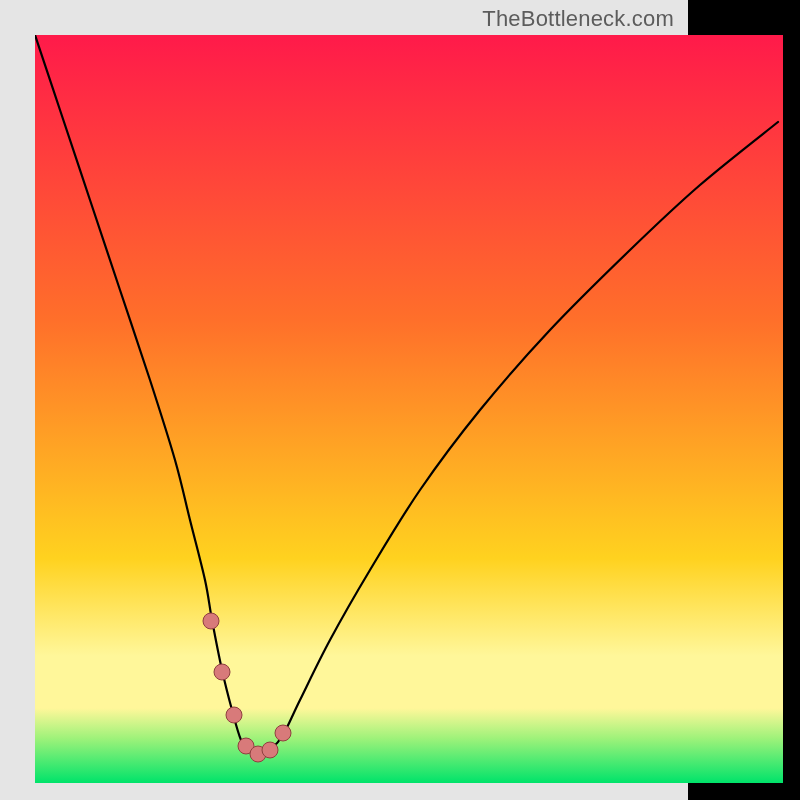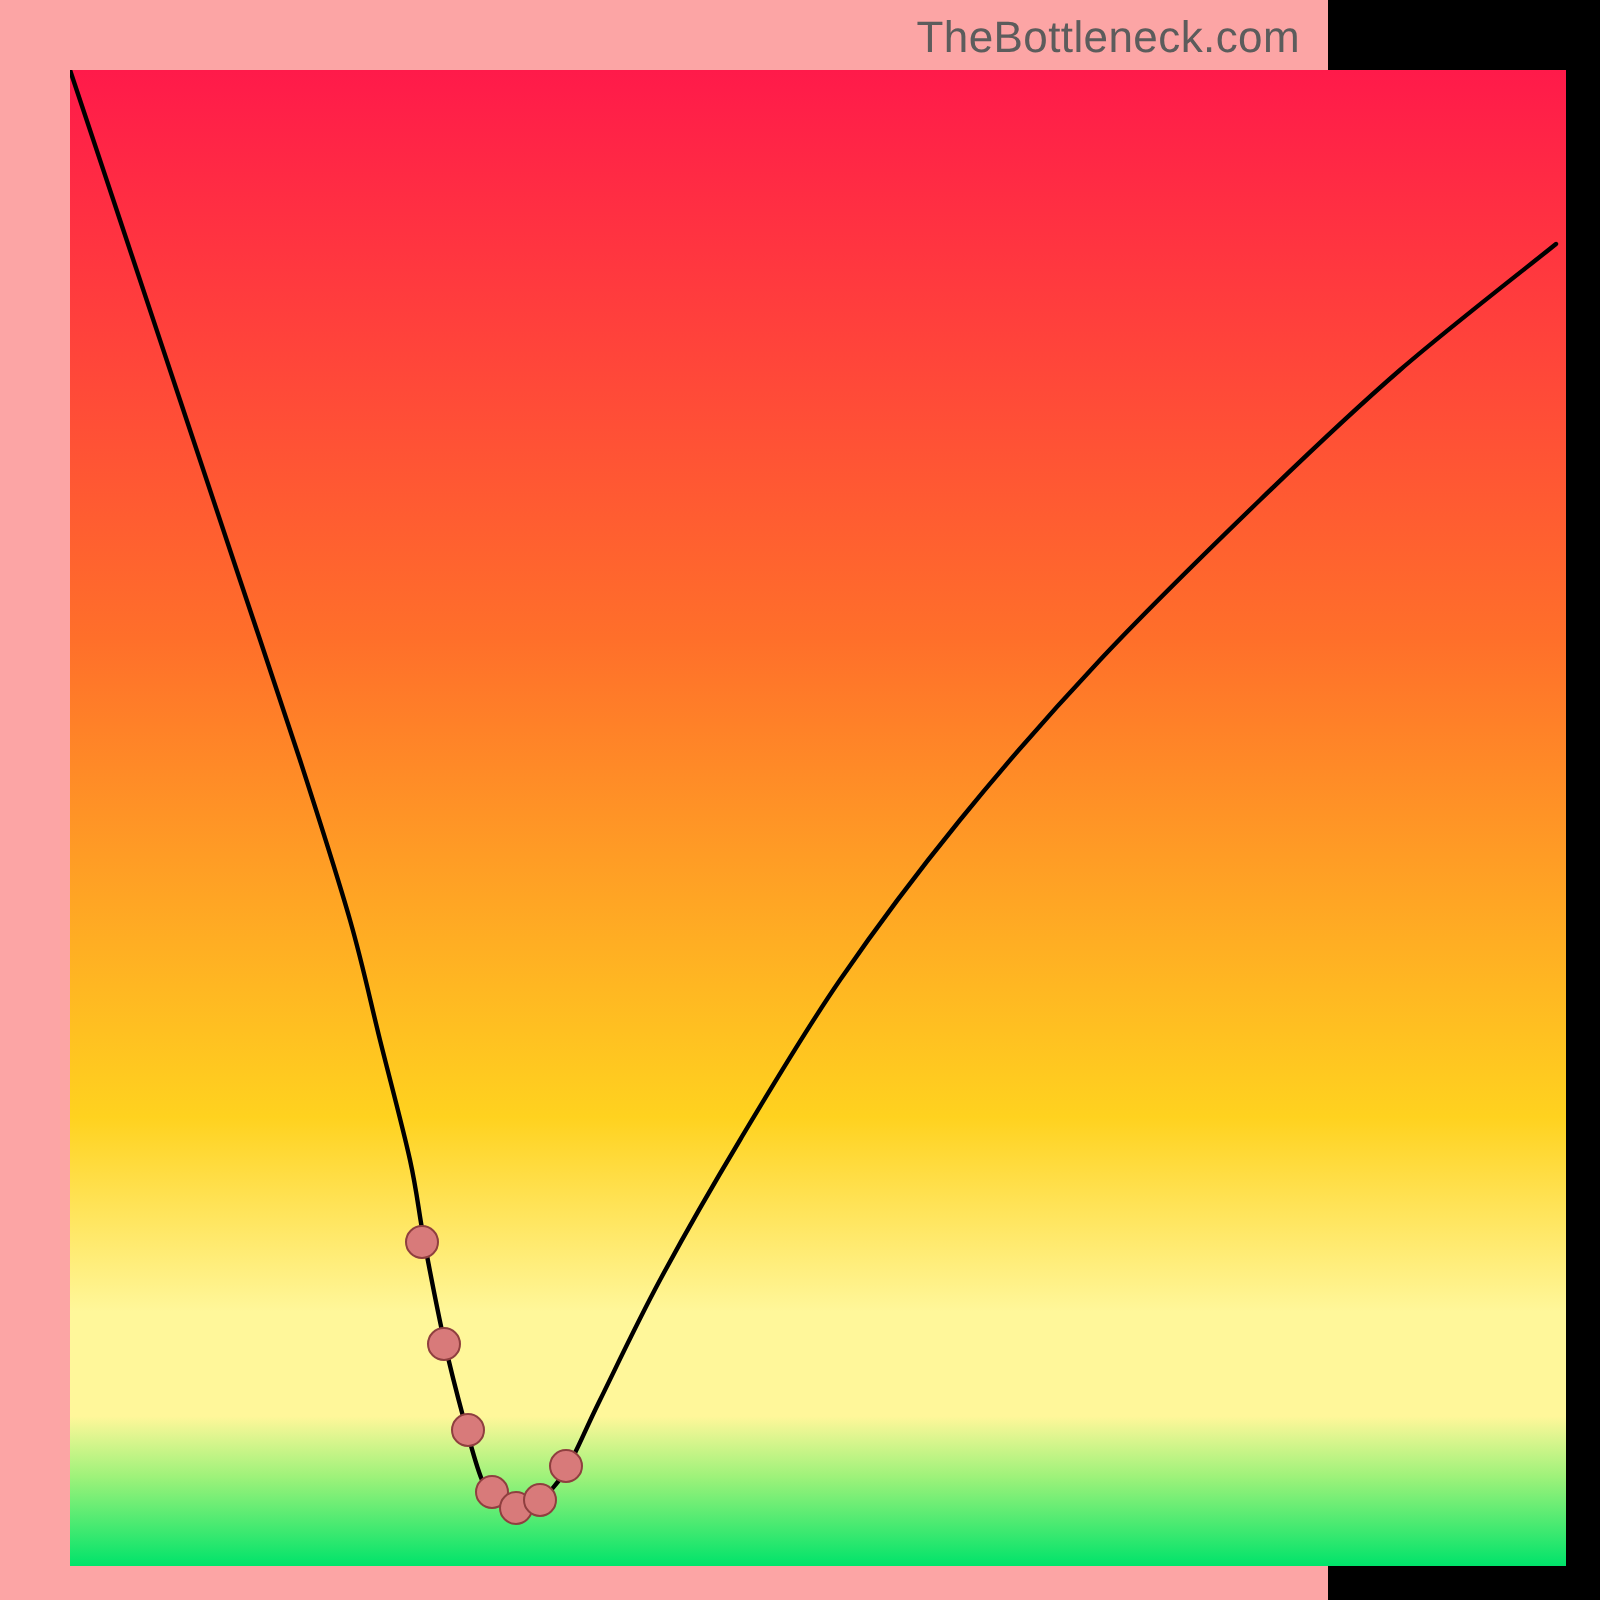--- a/index.html
+++ b/index.html
@@ -10,21 +10,22 @@
     background: #000;
     overflow: hidden;
     font-family: Arial, Helvetica, sans-serif;
   }
   .frame {
     position: absolute;
     left: 0;
     top: 0;
     width: 664px;
     height: 800px;
-    background: #fca5a5;
+    background: #e5e5e5;
+    padding-left: 24px;
   }
   .plot {
     position: absolute;
     left: 35px;
     top: 35px;
     width: 748px;
     height: 748px;
     overflow: hidden;
   }
   .gradient {

